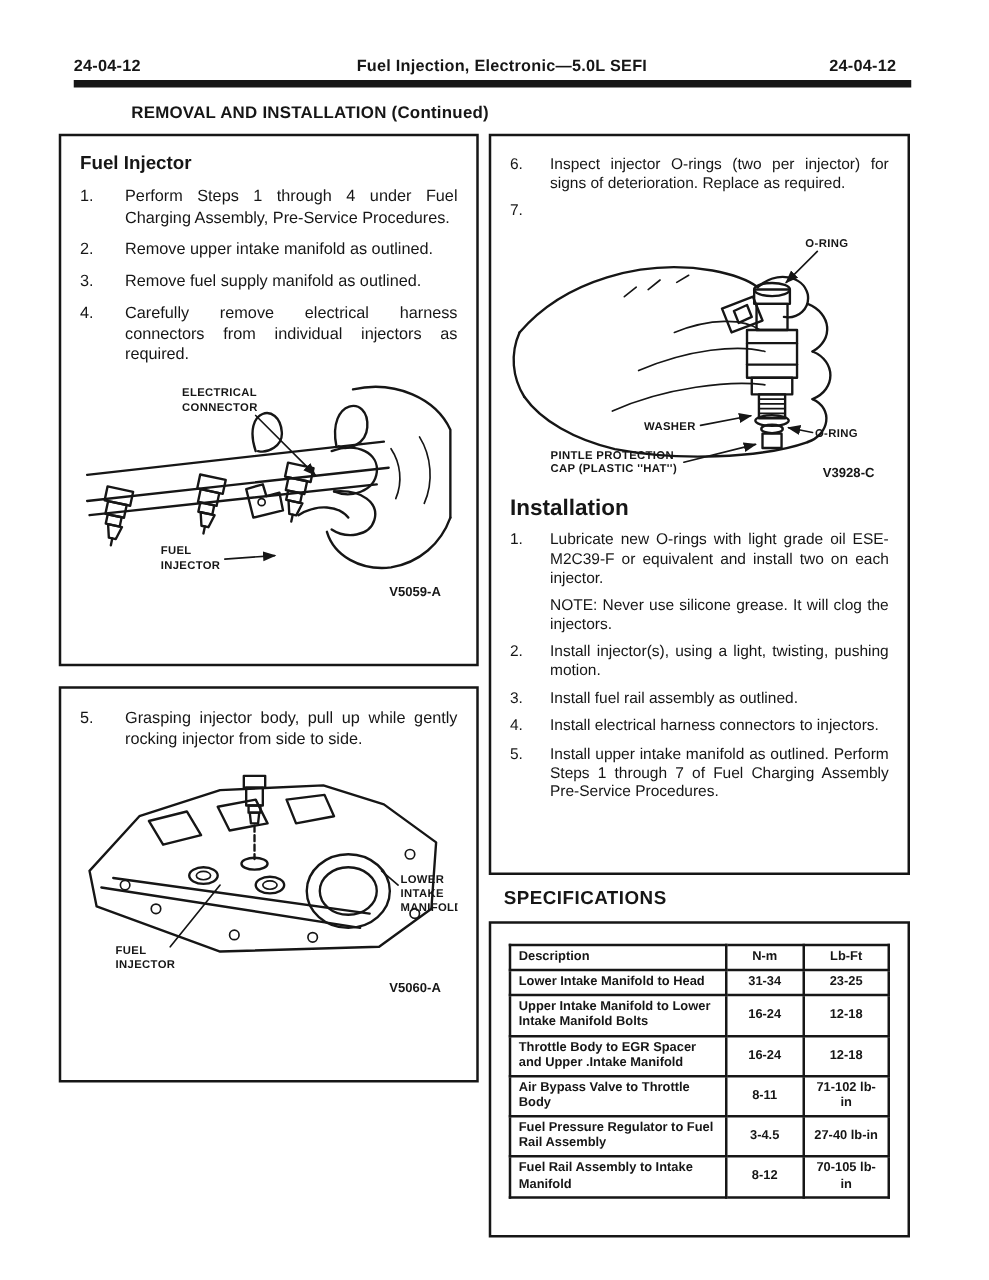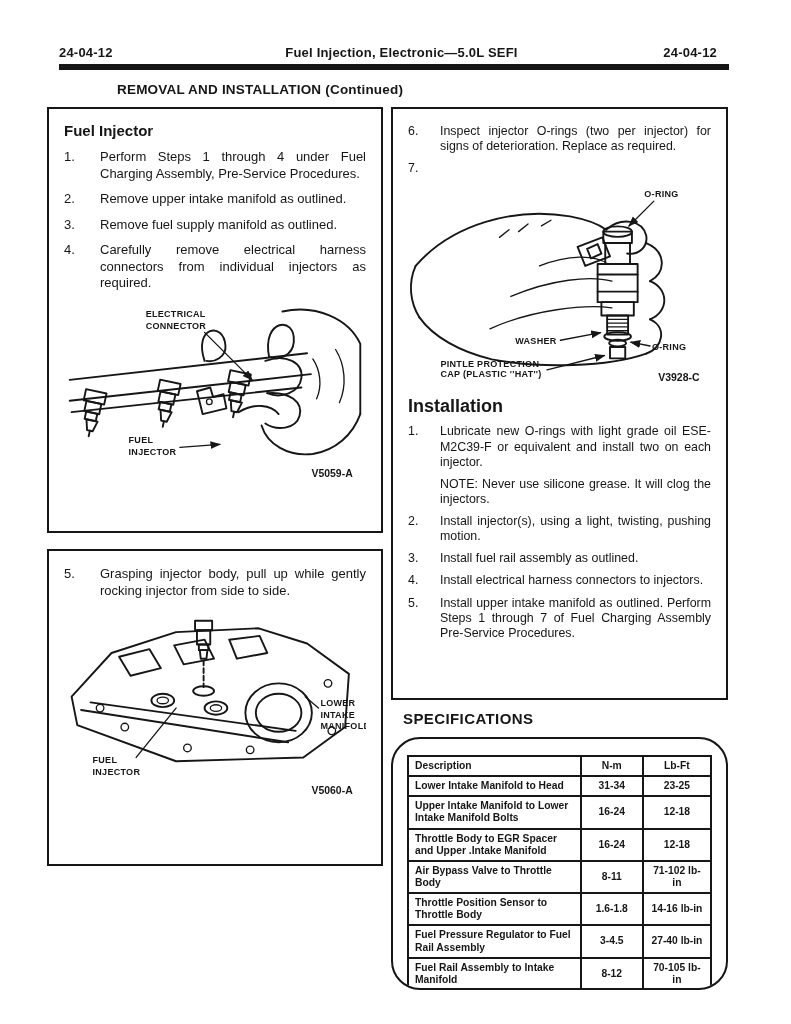--- a/index.html
+++ b/index.html
@@ -59,21 +59,21 @@
   table.spec th { text-align:left; }
   table.spec th.c, table.spec td.c { text-align:center; }
 </style>
 </head>
 <body>
 
 <div class="abs hdr" style="left:47px; top:45px;">24-04-12</div>
 <div class="abs hdr" style="left:0; right:0; top:45px; text-align:center;">Fuel Injection, Electronic—5.0L SEFI</div>
 <div class="abs hdr" style="right:74px; top:45px;">24-04-12</div>
 <div class="abs rule" style="left:47px; top:64px; width:670px; height:6px;"></div>
-<div class="abs sec-title" style="left:61px; top:82px;padding-left:44px;">REMOVAL AND INSTALLATION (Continued)</div>
+<div class="abs sec-title" style="left:49px; top:82px;padding-left:44px;">REMOVAL AND INSTALLATION (Continued)</div>
 
 <div class="box" style="left:47px; top:107px; width:336px; height:426px;">
   <div class="bi-title">Fuel Injector</div>
 
   <div class="step">
     <span class="num">1.</span>
     <span class="txt">Perform Steps 1 through 4 under Fuel Charging Assembly, Pre-Service Procedures.</span>
   </div>
   <div class="step">
     <span class="num">2.</span>
@@ -279,21 +279,21 @@
     <span class="txt">Install electrical harness connectors to injectors.</span>
   </div>
   <div class="step">
     <span class="num">5.</span>
     <span class="txt">Install upper intake manifold as outlined. Perform Steps 1 through 7 of Fuel Charging Assembly Pre-Service Procedures.</span>
   </div>
 </div>
 
 <div class="abs spec-title" style="left:391px; top:710px;">SPECIFICATIONS</div>
 
-<div class="spec-box" style="left:391px; top:737px; width:337px; height:253px;border-radius:29px;">
+<div class="spec-box" style="left:391px; top:737px; width:337px; height:253px;">
   <table class="spec">
     <colgroup>
         <col style="width:57%">
         <col style="width:20.5%">
         <col style="width:22.5%">
       </colgroup>
     <thead>
       <tr>
         <th>Description</th>
         <th class="c">N-m</th>
@@ -315,25 +315,20 @@
         <td>Throttle Body to EGR Spacer and Upper .Intake Manifold</td>
         <td class="c">16-24</td>
         <td class="c">12-18</td>
       </tr>
       <tr>
         <td>Air Bypass Valve to Throttle Body</td>
         <td class="c">8-11</td>
         <td class="c">71-102 lb-in</td>
       </tr>
       <tr>
-        <td>Throttle Position Sensor to Throttle Body</td>
-        <td class="c">1.6-1.8</td>
-        <td class="c">14-16 lb-in</td>
-      </tr>
-      <tr>
         <td>Fuel Pressure Regulator to Fuel Rail Assembly</td>
         <td class="c">3-4.5</td>
         <td class="c">27-40 lb-in</td>
       </tr>
       <tr>
         <td>Fuel Rail Assembly to Intake Manifold</td>
         <td class="c">8-12</td>
         <td class="c">70-105 lb-in</td>
       </tr>
 

